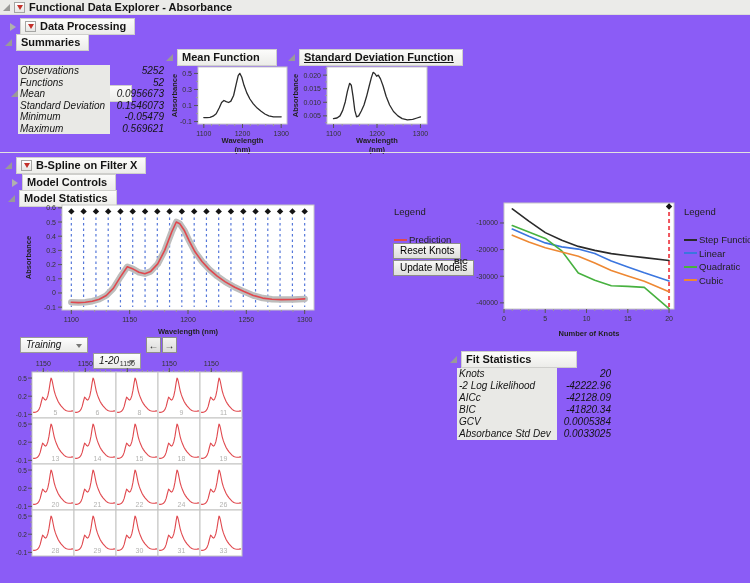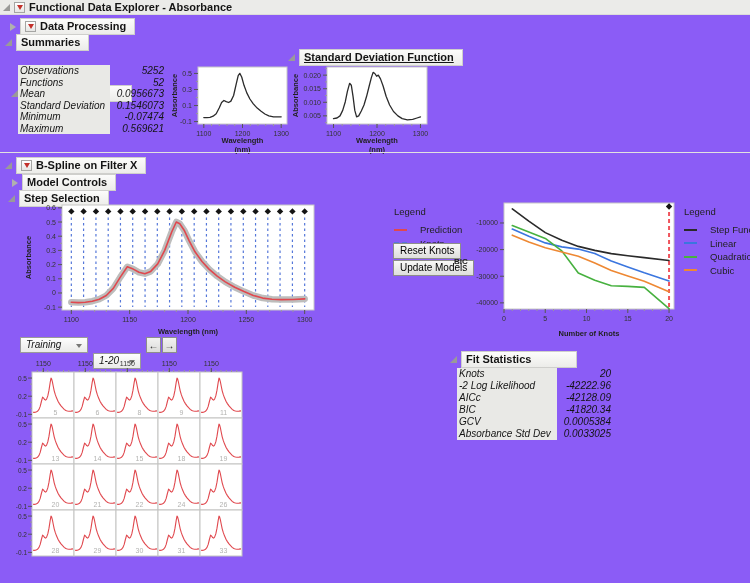--- a/index.html
+++ b/index.html
@@ -18,22 +18,22 @@
   .btn{background:linear-gradient(#f8f8f7,#dededc);border:1px solid #8d8d8b;font-size:10px;font-family:inherit;padding:1px 6px;line-height:12px;white-space:nowrap;}
   .sel{position:relative;background:linear-gradient(#fefefe,#eaeae8);border:1px solid #9b9b99;font-size:10px;line-height:14px;padding:0 16px 0 5px;box-sizing:border-box;height:16px;white-space:nowrap;font-style:italic;}
   .sel:after{content:"";position:absolute;right:5px;top:6px;border-left:3px solid transparent;border-right:3px solid transparent;border-top:4px solid #787876;}
   .navbtn{width:15px;height:16px;background:linear-gradient(#f2f2f1,#dcdcda);border:1px solid #8d8d8b;font-size:10px;line-height:13px;text-align:center;padding:0;font-weight:bold;color:#222;font-family:inherit;}
   .trow{display:flex;line-height:11.5px;font-size:10px;font-style:italic;}
   .tl{background:#e9e9e6;padding:0 4px 0 2px;box-sizing:border-box;white-space:nowrap;}
   .tv{text-align:right;padding-right:2px;box-sizing:border-box;white-space:nowrap;}
   .otable .tl{width:92px;}.otable .tv{width:56px;}
   .ftable .trow{line-height:12px;}
   .ftable .tl{width:100px;}.ftable .tv{width:56px;}
-  .lgtitle{font-size:9.5px;color:#222;margin-bottom:6px;}
-  .lgrow{display:flex;align-items:center;gap:13px;font-size:9.5px;line-height:13.5px;color:#222;white-space:nowrap;}
+  .lgtitle{font-size:9.5px;color:#222;margin-bottom:16px;}
+  .lgrow{display:flex;align-items:center;gap:2px;font-size:9.5px;line-height:13.5px;color:#222;white-space:nowrap;}
   .lgsw{width:13px;border-top:2px solid #000;display:inline-block;flex:0 0 auto;}
   svg text{font-family:"Liberation Sans",sans-serif;}
 </style>
 </head>
 <body>
 
 <div class="win">
 
   <div class="abs titlebar">
     <span class="tri-open"></span>
@@ -78,28 +78,34 @@
       <div class="trow">
         <div class="tl">Mean</div>
         <div class="tv">0.0956673</div>
       </div>
       <div class="trow">
         <div class="tl">Standard Deviation</div>
         <div class="tv">0.1546073</div>
       </div>
       <div class="trow">
         <div class="tl">Minimum</div>
-        <div class="tv">-0.07474</div>
+        <div class="tv">-0.05479</div>
       </div>
       <div class="trow">
         <div class="tl">Maximum</div>
         <div class="tv">0.569621</div>
       </div>
     </div>
 
+  <div class="abs flexrow" style="left:166px;top:49px;">
+    <span class="tri-open"></span>
+    <span class="obox" style="min-width:100px;">
+      <span>Mean Function</span>
+    </span>
+  </div>
   <svg class="abs" style="left:170px;top:62px;" width="122" height="92" viewBox="0 0 122 92">
       <rect x="28" y="5" width="89" height="57" fill="#ffffff" stroke="#c8c8c6" stroke-width="1"></rect>
       <polyline points="33.8,55.6 36.9,55.7 40.0,55.3 43.1,54.2 46.2,51.7 49.3,45.8 51.6,40.5 53.9,38.5 56.2,39.7 58.6,40.5 60.9,39.1 63.6,33.5 66.3,21.7 68.2,13.7 69.8,11.4 71.7,15.0 74.0,23.3 76.8,30.9 79.9,37.0 83.3,41.9 87.2,46.1 91.1,49.3 94.9,52.0 98.8,53.8 103.5,54.8 108.1,54.9 111.2,54.8" fill="none" stroke-linejoin="round" stroke-linecap="round" stroke="#2b2b2b" stroke-width="1.3"></polyline>
       <line x1="26" x2="28" y1="59.59154929577465" y2="59.59154929577465" stroke="#9a9a98"></line>
       <line x1="26" x2="28" y1="51.563380281690144" y2="51.563380281690144" stroke="#9a9a98"></line>
       <line x1="26" x2="28" y1="43.53521126760563" y2="43.53521126760563" stroke="#9a9a98"></line>
       <line x1="26" x2="28" y1="35.50704225352112" y2="35.50704225352112" stroke="#9a9a98"></line>
       <line x1="26" x2="28" y1="27.47887323943662" y2="27.47887323943662" stroke="#9a9a98"></line>
       <line x1="26" x2="28" y1="19.45070422535211" y2="19.45070422535211" stroke="#9a9a98"></line>
       <line x1="26" x2="28" y1="11.422535211267602" y2="11.422535211267602" stroke="#9a9a98"></line>
@@ -196,21 +202,21 @@
   <div class="abs flexrow" style="left:12px;top:174px;">
     <span class="tri-closed"></span>
     <span class="obox">
       <span>Model Controls</span>
     </span>
   </div>
 
   <div class="abs flexrow" style="left:8px;top:190px;">
     <span class="tri-open"></span>
     <span class="obox">
-      <span>Step Selection</span>
+      <span>Model Statistics</span>
     </span>
   </div>
 
   <svg class="abs" style="left:24px;top:197px;" width="296" height="140" viewBox="0 0 296 140">
       <rect x="38" y="8" width="252" height="105" fill="#ffffff" stroke="#c8c8c6" stroke-width="1"></rect>
       <line x1="47.33333333333333" x2="47.33333333333333" y1="20.38513513513514" y2="110" stroke="#5577d9" stroke-width="1.2" stroke-dasharray="2.5,3"></line>
       <line x1="59.583333333333336" x2="59.583333333333336" y1="20.38513513513514" y2="110" stroke="#5577d9" stroke-width="1.2" stroke-dasharray="2.5,3"></line>
       <line x1="71.9499999999999" x2="71.9499999999999" y1="20.38513513513514" y2="110" stroke="#5577d9" stroke-width="1.2" stroke-dasharray="2.5,3"></line>
       <line x1="84.19999999999989" x2="84.19999999999989" y1="20.38513513513514" y2="110" stroke="#5577d9" stroke-width="1.2" stroke-dasharray="2.5,3"></line>
       <line x1="96.4499999999999" x2="96.4499999999999" y1="20.38513513513514" y2="110" stroke="#5577d9" stroke-width="1.2" stroke-dasharray="2.5,3"></line>

